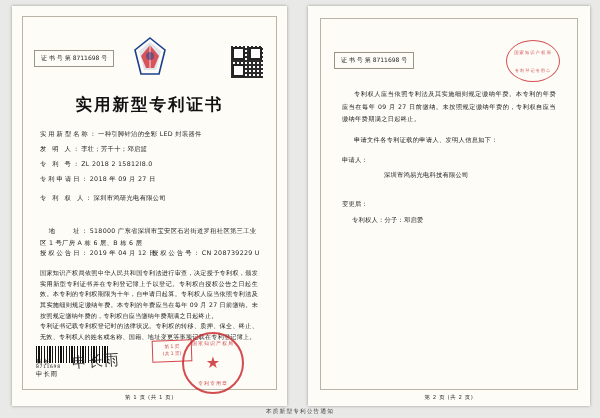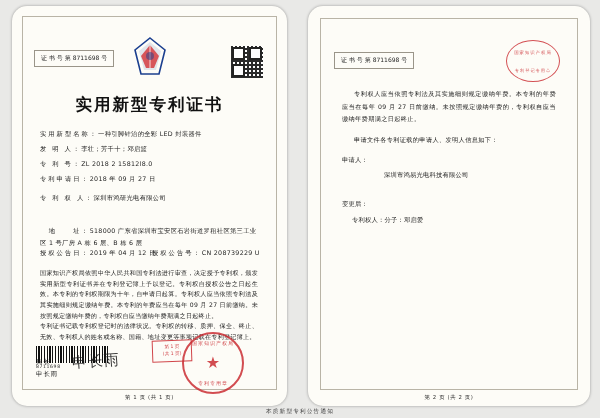--- a/index.html
+++ b/index.html
@@ -8,21 +8,20 @@
     background:#e9e9e7;
     font-family:"DejaVu Sans","Liberation Sans",sans-serif;
     overflow:hidden;
     position:relative;
   }
   .page{
     position:absolute;
     background:#fdfcf7;
     box-shadow:0 0 3px rgba(0,0,0,.35);
     overflow:hidden;
-    border-radius:15px;
   }
   .page-left{left:12px;top:6px;width:275px;height:400px;}
   .page-right{left:308px;top:6px;width:282px;height:400px;}
   .inner-border{
     position:absolute;
     border:1px solid #b9b4a6;
   }
   .pl-border{left:10px;top:10px;right:10px;bottom:16px;}
   .pr-border{left:12px;top:12px;right:12px;bottom:16px;}
   .cert-no-box{

